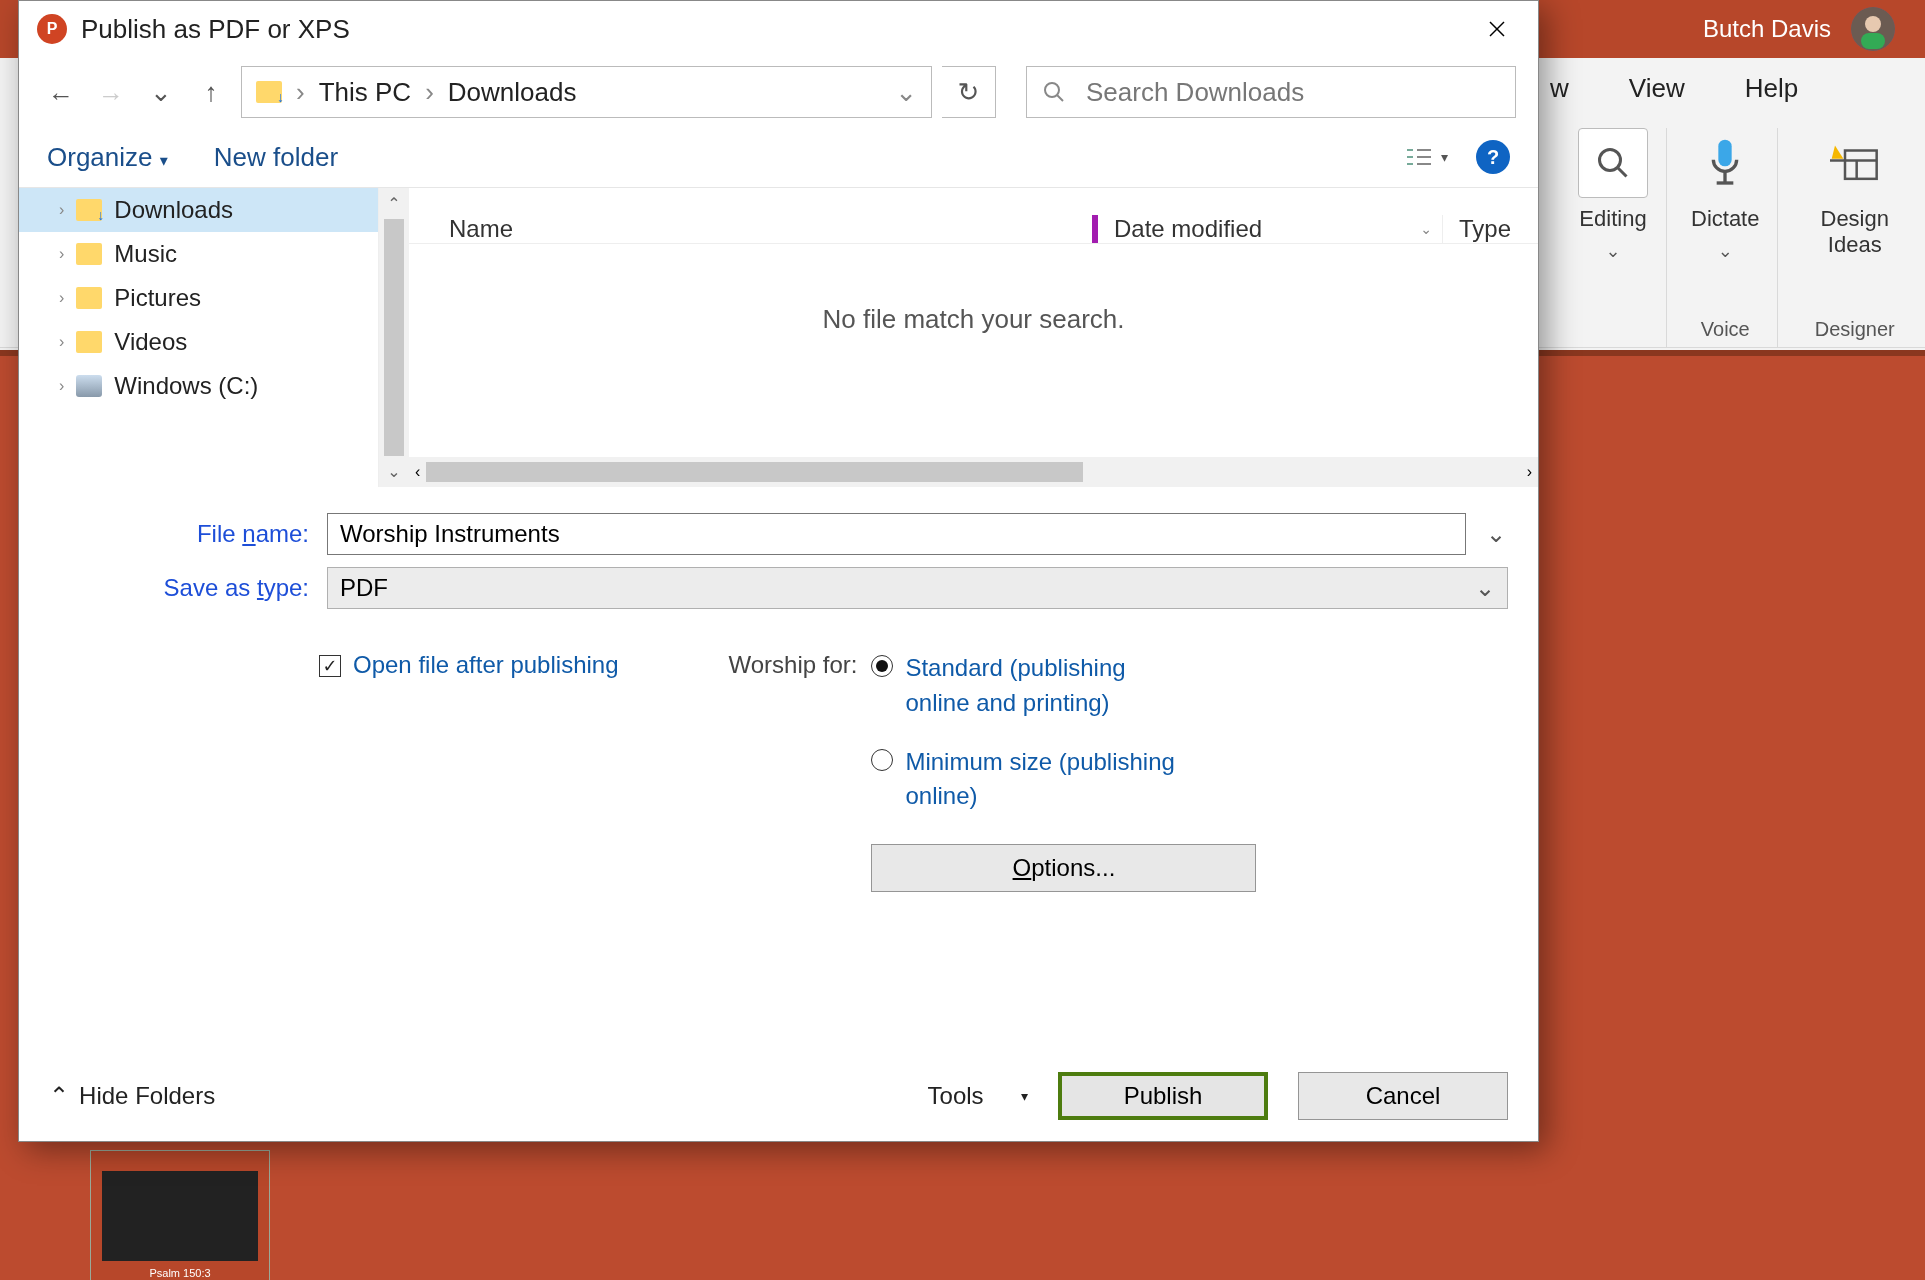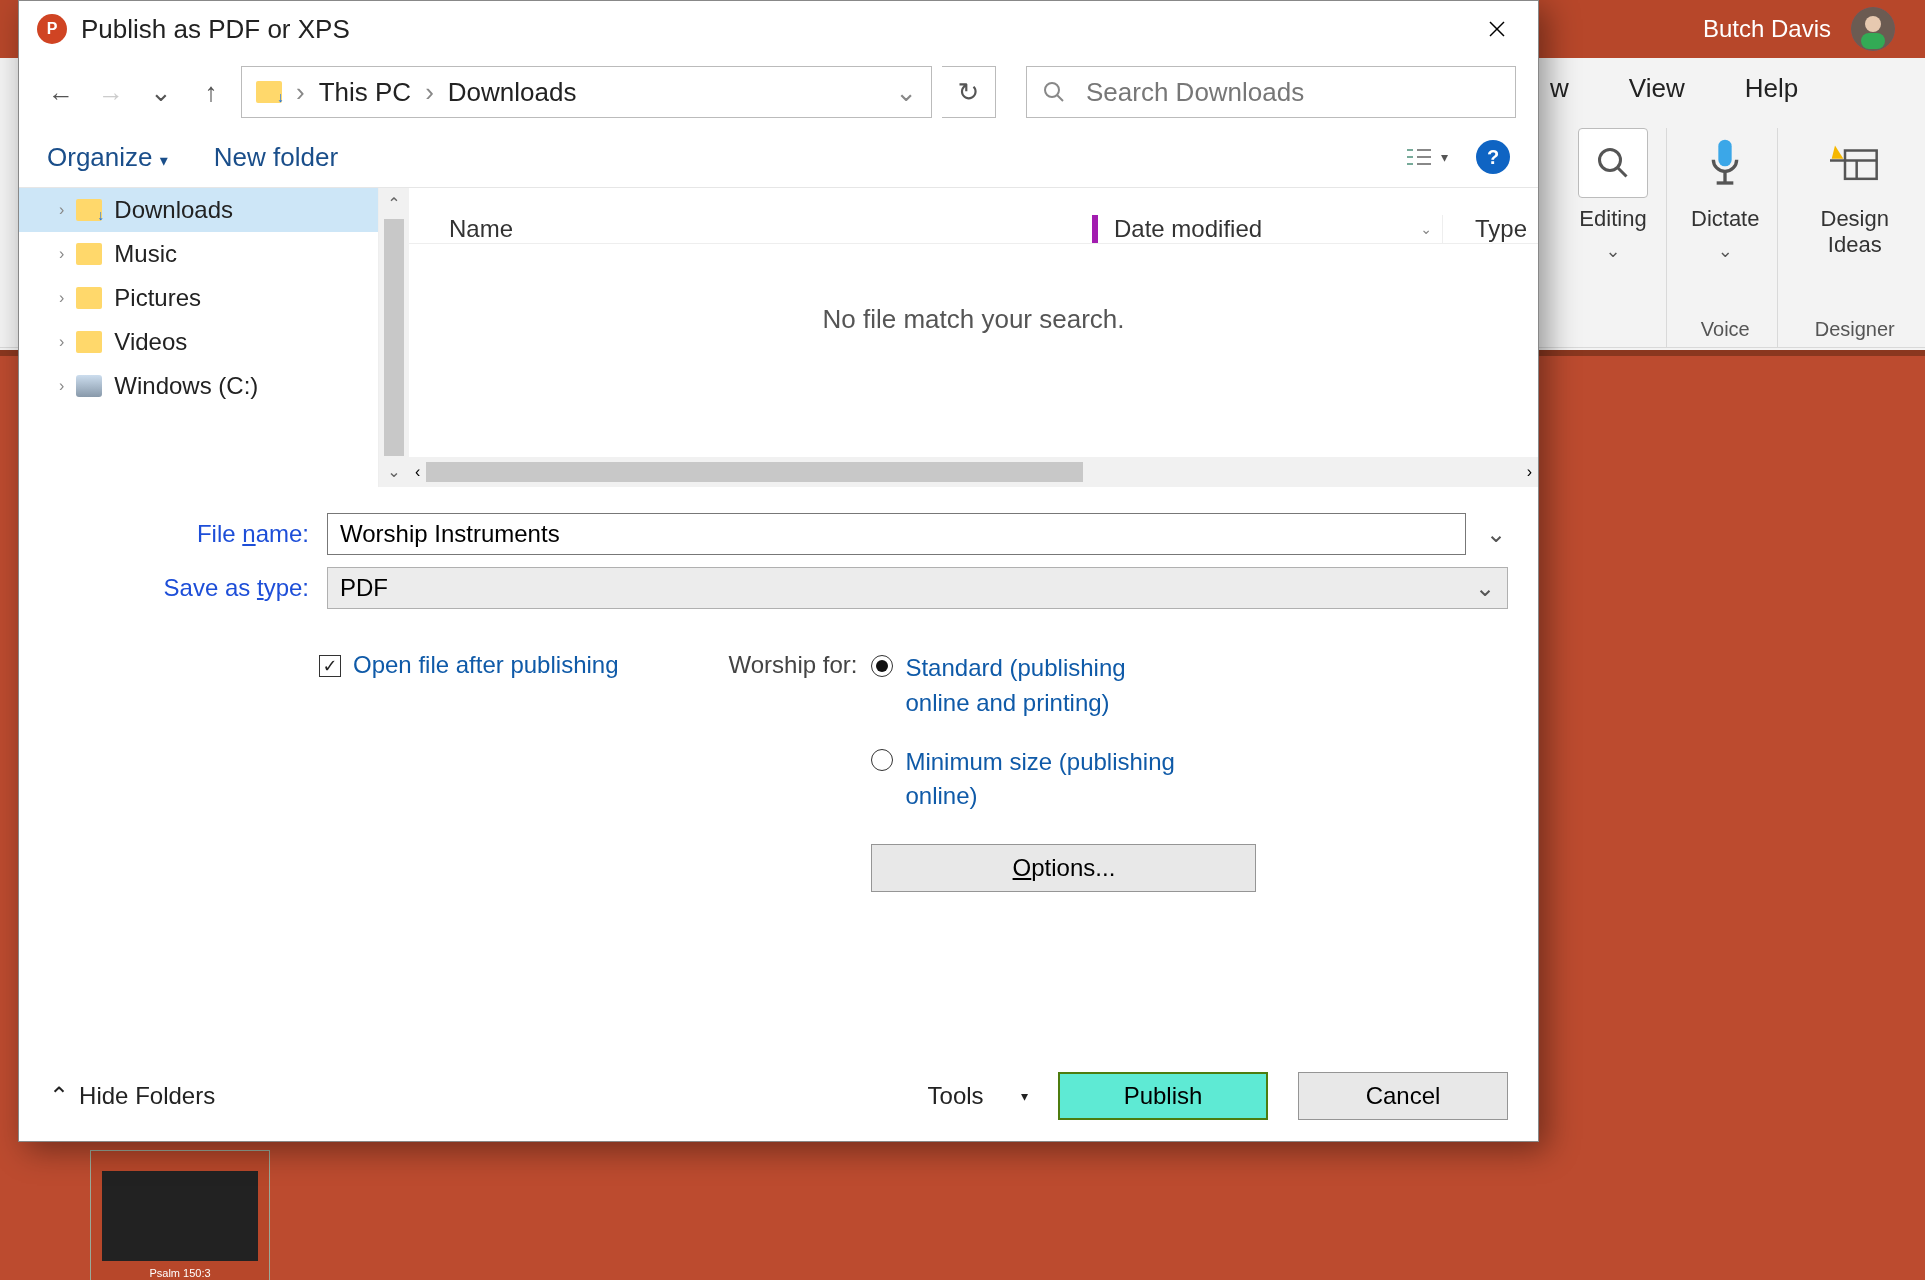--- a/index.html
+++ b/index.html
@@ -43,21 +43,21 @@
 .tree-item.sel{background:#cde6f7}
 .tree-item .exp{color:#888;font-size:16px}
 .fldr{width:26px;height:22px;background:#ffd86b;border-radius:2px;position:relative;display:inline-block}
 .fldr.dl:after{content:"↓";position:absolute;right:-2px;bottom:-2px;color:#1a73e8;font-size:14px;font-weight:bold}
 .scroll-v{width:30px;background:#f1f1f1;display:flex;flex-direction:column;justify-content:space-between;align-items:center;font-size:16px;color:#666;padding:6px 0}
 .thumb-v{background:#c8c8c8;width:20px;flex:1;margin:6px 0}
 .listing{flex:1;display:flex;flex-direction:column}
 .cols{height:56px;display:flex;align-items:flex-end;font-size:24px;color:#333;border-bottom:1px solid #eee}
 .cols .c1{flex:1;padding-left:40px}
 .cols .c2{width:350px;border-left:6px solid #a21caf;padding-left:16px;display:flex;align-items:center;}
-.cols .c3{width:96px;border-left:1px solid #eee;padding-left:32px}
+.cols .c3{width:96px;border-left:1px solid #eee;padding-left:16px}
 .empty{flex:1;display:flex;align-items:flex-start;justify-content:center;padding-top:60px;color:#555;font-size:26px}
 .scroll-h{height:30px;background:#f1f1f1;display:flex;align-items:center;padding:0 6px;gap:6px}
 .scroll-h .track{flex:1;height:20px;background:#f1f1f1;position:relative}
 .scroll-h .thumb-h{position:absolute;left:0;top:0;bottom:0;width:60%;background:#c8c8c8}
 .fields{padding:26px 30px 10px 30px;font-size:24px}
 .frow{display:flex;align-items:center;gap:18px;margin-bottom:12px}
 .flabel{width:260px;text-align:right;color:#1d4ed8}
 .flabel u{text-decoration:underline}
 .finput{flex:1;height:42px;border:1px solid #777;background:#fff;padding:0 12px;font-size:24px}
 .fcombo{flex:1;height:42px;border:1px solid #b0b0b0;background:#ececec;padding:0 12px;font-size:24px;display:flex;align-items:center}
@@ -65,21 +65,21 @@
 .opts{display:flex;padding:20px 60px 30px 300px;font-size:24px;gap:110px}
 .opt-left{display:flex;align-items:flex-start;gap:12px;color:#0f5aa8}
 .cbx{width:22px;height:22px;border:1px solid #333;display:flex;align-items:center;justify-content:center;font-size:18px;margin-top:4px;color:#222}
 .opt-right{display:flex;flex-direction:column;gap:18px}
 .opt-right .lbl{color:#444}
 .radgrp{display:flex;gap:12px;align-items:flex-start}
 .rad{width:22px;height:22px;border:1px solid #333;border-radius:50%;display:flex;align-items:center;justify-content:center;margin-top:4px}
 .rad.on:after{content:"";width:12px;height:12px;border-radius:50%;background:#111}
 .radgrp .rlab{color:#0f5aa8;max-width:280px;line-height:1.45}
 .btn{height:48px;border:1px solid #959595;background:#e8e8e8;padding:0 36px;font-size:24px;display:flex;align-items:center;justify-content:center}
-.btn.primary{background:#5eead4;border:2px solid #4d7c0f}
+.btn.primary{background:#e5e5e5;border:4px solid #4d7c0f}
 .options-btn{width:385px;align-self:flex-start;margin-top:6px;margin-left:0}
 .footer{margin-top:auto;height:90px;display:flex;align-items:center;padding:0 30px;gap:30px;font-size:24px}
 .hide-f{display:flex;align-items:center;gap:10px;color:#222}
 .footer .spc{flex:1}
 .tools{display:flex;align-items:center;gap:12px;color:#222}
 svg{display:block}
 </style>
 </head>
 <body>
 

